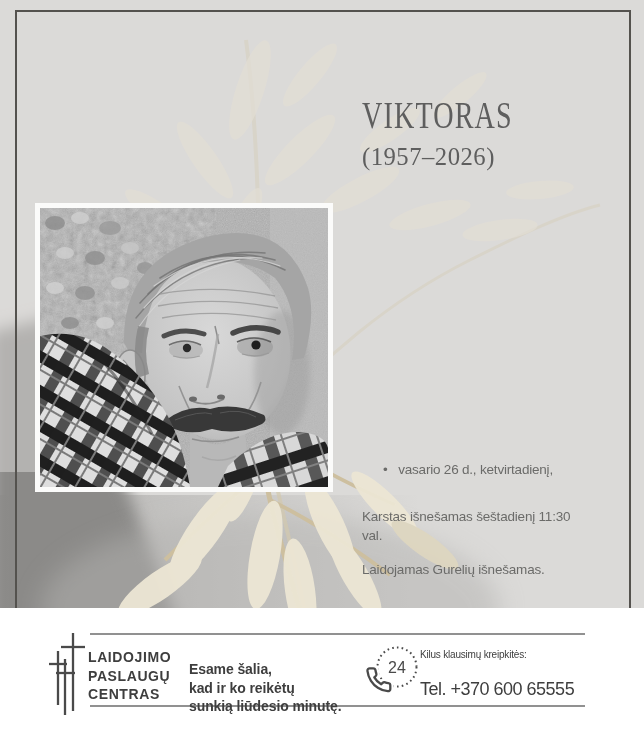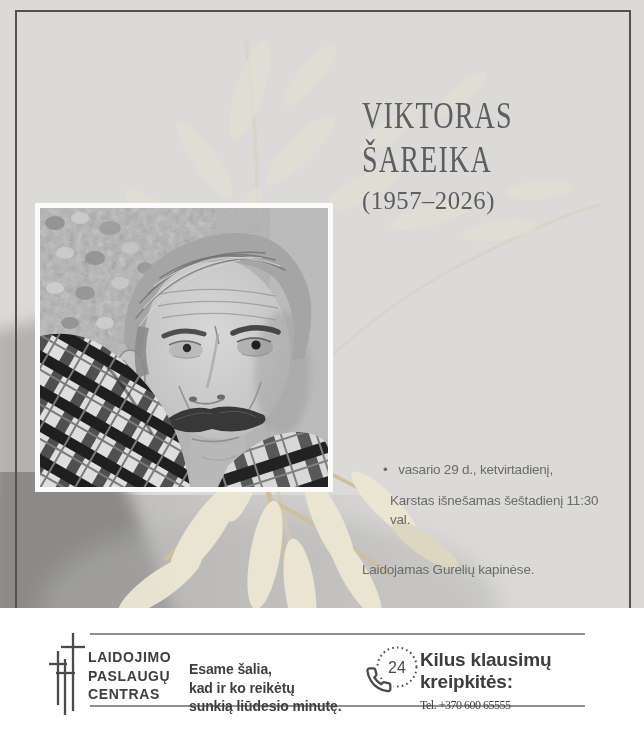--- a/index.html
+++ b/index.html
@@ -23,35 +23,35 @@
   .name{font-size:37px;line-height:44px;}
   .name span{display:inline-block;transform:scaleX(.76);transform-origin:0 50%;
              letter-spacing:1.5px;white-space:pre;}
   .years{font-size:26px;line-height:30px;margin-top:4px;letter-spacing:.5px;
          transform:scaleX(.95);transform-origin:0 50%;}
   .text{position:absolute;left:362px;color:var(--body-text);font-size:13.5px;
         letter-spacing:-.2px;white-space:pre;}
   .intro{top:288px;line-height:18.5px;}
   .schedule{top:380px;line-height:20px;}
   .b1{padding-left:21px;}
-  .casket{top:492px;line-height:18.5px;margin-left:28px;}
+  .casket{top:508px;line-height:18.5px;}
   .burial{top:561px;line-height:18.5px;}
   .footer{position:absolute;left:0;top:608px;width:644px;height:124px;
           background:var(--footer-background);color:var(--footer-text);}
   .rule{position:absolute;left:90px;width:495px;height:2px;background:var(--footer-rule);}
   .rule-top{top:25px;} .rule-bottom{top:97px;}
   .crosses{position:absolute;left:47px;top:13px;color:var(--icon-stroke);}
   .logo-text{position:absolute;left:88px;top:40px;font-size:14px;font-weight:700;
              letter-spacing:.6px;line-height:18.5px;white-space:pre;}
   .tagline{position:absolute;left:189px;top:52px;font-size:14px;font-weight:700;
            letter-spacing:-.1px;line-height:18.5px;white-space:pre;}
   .phone-icon{position:absolute;left:362px;top:32px;color:var(--icon-stroke);}
   .contact{position:absolute;left:420px;top:41px;}
-  .contact-heading{font-size:19px;font-weight:700;letter-spacing:-.2px;}
-  .contact-phone{font-size:12px;letter-spacing:-.5px;margin-top:5px;font-family:Liberation Serif, serif;}
+  .contact-heading{font-size:10px;font-weight:400;letter-spacing:-.2px;}
+  .contact-phone{font-size:18px;letter-spacing:-.5px;margin-top:19px;}
 </style>
 </head>
 <body>
 
 <div class="page">
 
   <div class="content">
 
     <svg class="bg-art" width="644" height="608" viewBox="0 0 644 608">
       <defs>
@@ -225,36 +225,35 @@
         <path d="M162,249 Q179,256 196,248" fill="none" stroke="#a3a3a3" stroke-width="1.4" opacity="0.7"></path>
 
         <path d="M0,128 Q36,120 66,140 Q104,166 126,205 Q142,232 150,279 L0,279 Z" fill="url(#plaidA)"></path>
         <path d="M60,150 Q92,186 112,226" fill="none" stroke="#222222" stroke-width="3" opacity="0.5"></path>
         <path d="M188,258 Q225,222 262,224 Q285,227 288,240 L288,279 L178,279 Z" fill="url(#plaidB)"></path>
       </svg>
     </div>
 
     <div class="title-block">
       <div class="name"><span>VIKTORAS</span></div>
-      <div class="name"><span>ŠAREIKA</span></div>
       <div class="years">(1957–2026)</div>
     </div>
 
 
     <div class="text schedule">
       <div>
-        <div class="b1">•   vasario 29 d., ketvirtadienį,</div>
+        <div class="b1">•   vasario 26 d., ketvirtadienį,</div>
       </div>
       
       
     </div>
 
     <div class="text casket">Karstas išnešamas šeštadienį 11:30
 val.</div>
-    <div class="text burial">Laidojamas Gurelių kapinėse.</div>
+    <div class="text burial">Laidojamas Gurelių išnešamas.</div>
   </div>
 
   <div class="footer">
     <div class="rule rule-top"></div>
     <div class="rule rule-bottom"></div>
 
     <svg class="crosses" width="46" height="98" viewBox="0 0 46 98" stroke="currentColor" stroke-width="2.3" fill="none">
       <path d="M26,12 V90"></path>
         <path d="M14,26 H38"></path>
       <path d="M11,30 V84"></path>

